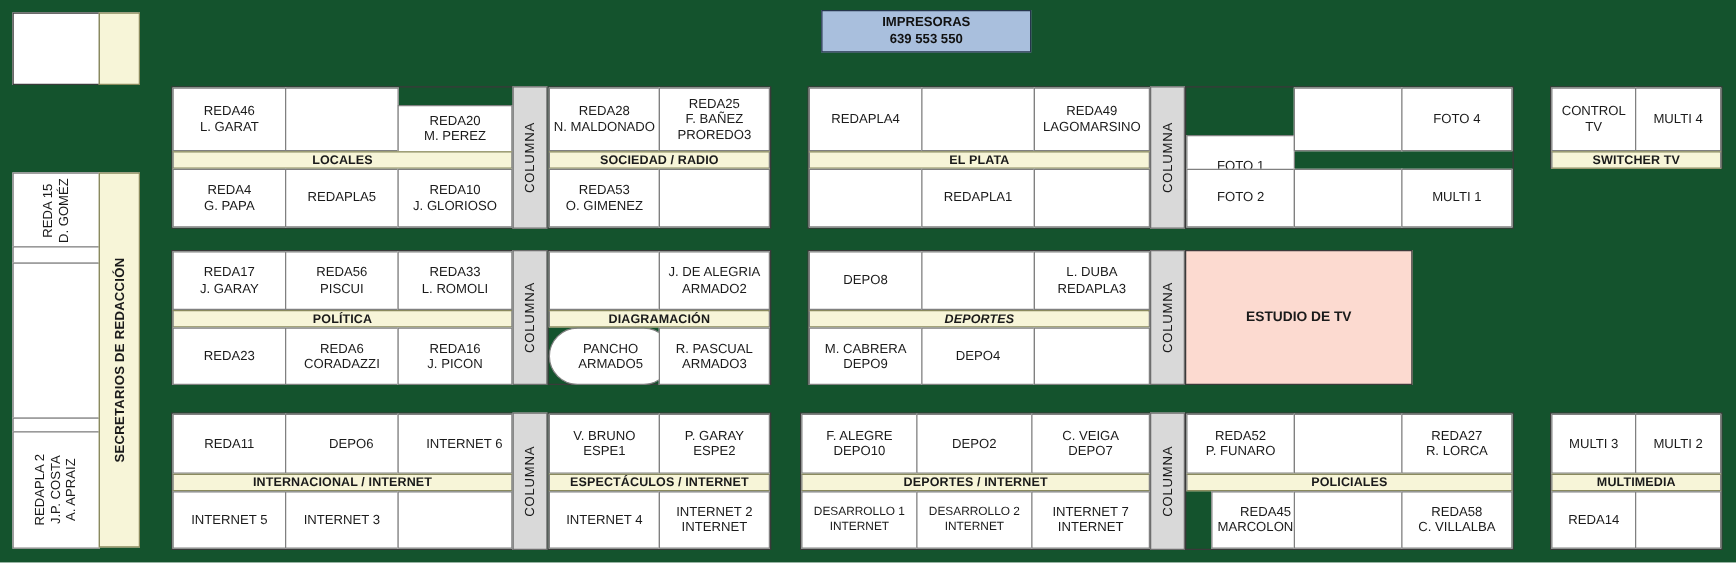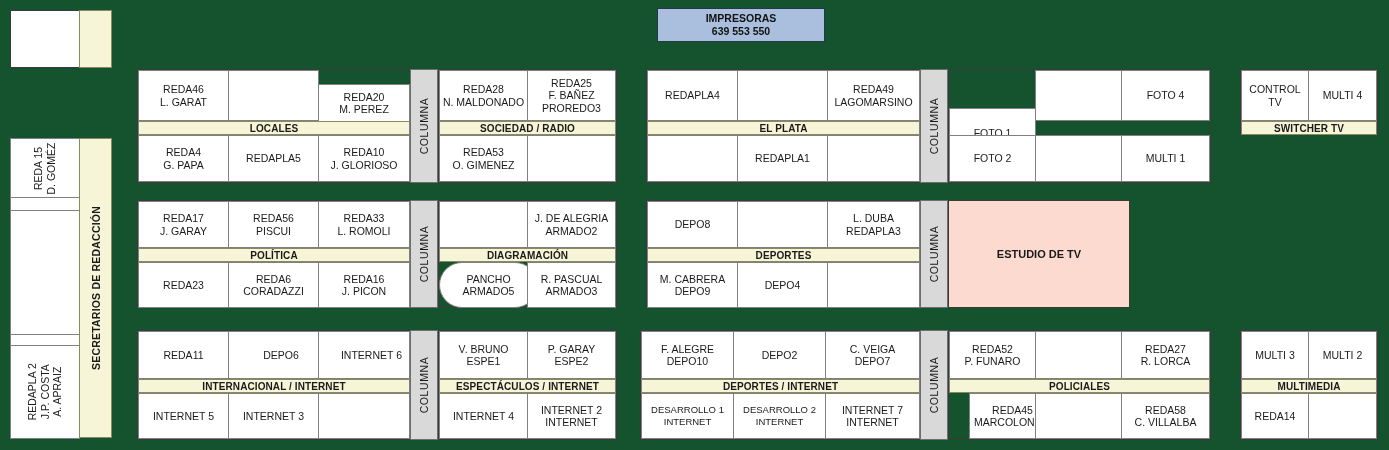--- a/index.html
+++ b/index.html
@@ -274,21 +274,21 @@
   <div class="cell" style="left:439px;top:262px;width:99px;height:46px;border-radius:23px;"><span>PANCHO
 ARMADO5</span></div>
   <div class="cell" style="left:527px;top:262px;width:89px;height:46px;"><span>R. PASCUAL
 ARMADO3</span></div>
 
   <div class="blockframe" style="left:646px;top:200px;width:275px;height:108px;"></div>
   <div class="cell" style="left:647px;top:201px;width:91px;height:47px;"><span>DEPO8</span></div>
   <div class="cell" style="left:737px;top:201px;width:91px;height:47px;"><span></span></div>
   <div class="cell" style="left:827px;top:201px;width:93px;height:47px;"><span>L. DUBA
 REDAPLA3</span></div>
-  <div class="band" style="left:647px;top:248px;width:273px;height:14px;">
+  <div class="band" style="left:647px;top:248px;width:273px;height:14px;font-style:italic;">
       <span>DEPORTES</span>
     </div>
   <div class="cell" style="left:647px;top:262px;width:91px;height:46px;"><span>M. CABRERA
 DEPO9</span></div>
   <div class="cell" style="left:737px;top:262px;width:91px;height:46px;"><span>DEPO4</span></div>
   <div class="cell" style="left:827px;top:262px;width:93px;height:46px;"><span></span></div>
 
   <div class="columna" style="left:920px;top:200px;width:28px;height:108px;">
       <span>COLUMNA</span>
     </div>

